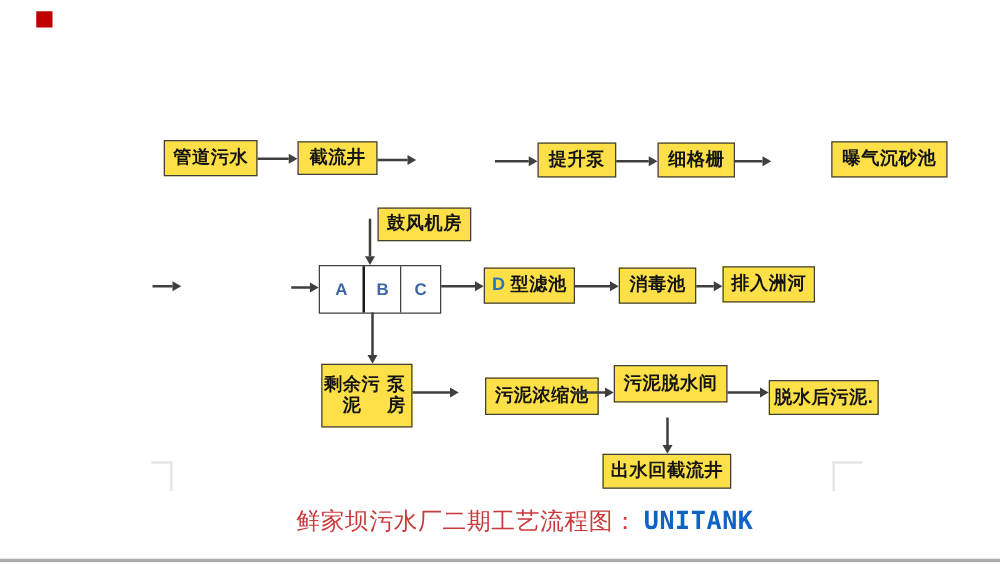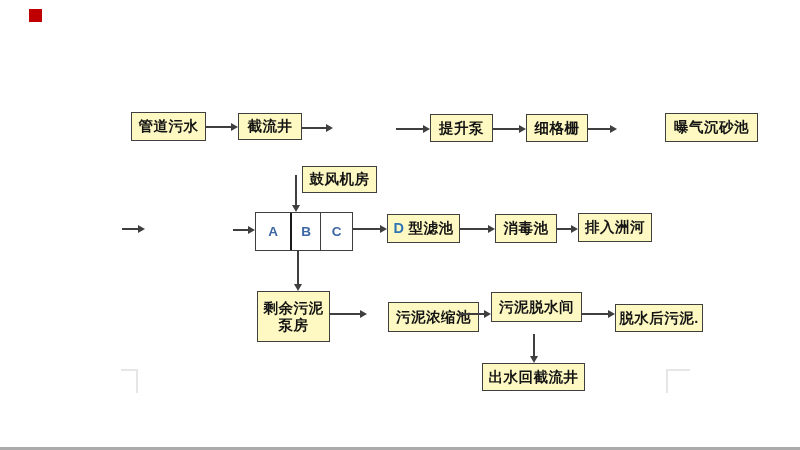--- a/index.html
+++ b/index.html
@@ -1,24 +1,24 @@
 <!DOCTYPE html>
 <html style="--box-border: #3f3f3f; --box-text: #141414; --cell-letter: #3c66a4; --d-letter: #2e75b6; --arrow: #3f3f3f; --red-square: #c00000; --bottom-line: #ababab; --corner: #e6e6e6; --cap-cn: #c93a3a; --cap-en: #0e63c4;"><head>
 <meta charset="utf-8">
 <style>
   html,body{margin:0;padding:0;background:#fff;}
   .canvas{position:relative;width:800px;height:450px;background:#fff;overflow:hidden;
           font-family:"Liberation Sans",sans-serif;}
 
   
   .fbox{position:absolute;box-sizing:border-box;border:1.5px solid var(--box-border,#3f3f3f);
-        background:#fef9c3;display:flex;align-items:center;justify-content:center;
+        background:#fde047;display:flex;align-items:center;justify-content:center;
         font-size:14.5px;font-weight:bold;color:var(--box-text,#141414);
         letter-spacing:0.5px;line-height:1.15;text-align:center;}
-  .fbox.two-line{flex-direction:column;}
+  .fbox.two-line{flex-direction:row;}
 
   
   .unitank{position:absolute;box-sizing:border-box;border:1.5px solid var(--box-border,#3f3f3f);
            background:#fff;display:flex;}
   .ucell{display:flex;align-items:center;justify-content:center;
          font-size:13.5px;font-weight:bold;color:var(--cell-letter,#3c66a4);}
   .ucell.a{width:34px;border-right:2.5px solid #1a1a1a;}
   .ucell.b{width:28px;border-right:1.5px solid var(--box-border,#3f3f3f);}
   .ucell.c{flex:1;}
 
@@ -104,14 +104,18 @@
   <div class="ar-h" style="left:330px;top:313px;width:30px;"></div>
   <div class="fbox" style="left:388px;top:302px;width:91px;height:30px;">污泥浓缩池</div>
   <div class="ar-h" style="left:459px;top:313px;width:25px;"></div>
   <div class="fbox" style="left:491px;top:292px;width:91px;height:30px;">污泥脱水间</div>
   <div class="ar-h" style="left:582px;top:313px;width:26px;"></div>
   <div class="fbox" style="left:615px;top:304px;width:88px;height:28px;">脱水后污泥.</div>
 
   <div class="ar-v" style="left:533px;top:334px;height:22px;"></div>
   <div class="fbox" style="left:482px;top:363px;width:103px;height:28px;">出水回截流井</div>
 
+  <div class="caption">
+    <span class="cap-cn">鲜家坝污水厂二期工艺流程图：</span>
+    <span class="cap-en">UNITANK</span>
+  </div>
 
 </div>
 
 </body></html>

